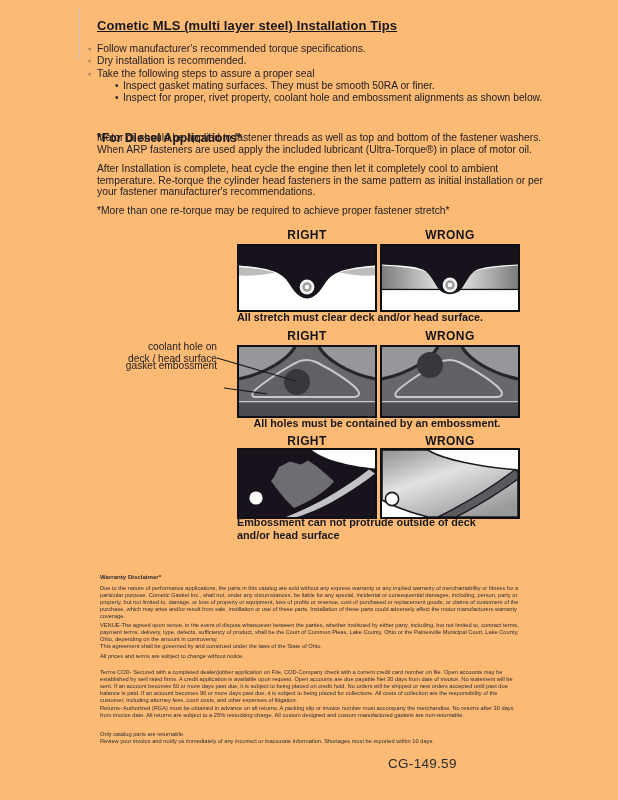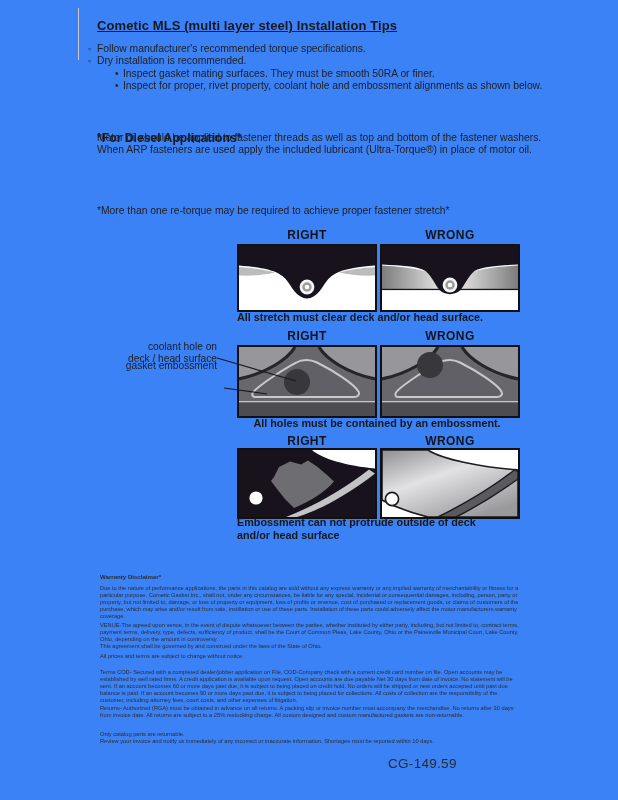--- a/index.html
+++ b/index.html
@@ -1,18 +1,18 @@
 <!DOCTYPE html>
 <html><head>
 <meta charset="utf-8">
 <style>
   * { margin:0; padding:0; box-sizing:border-box; }
   html,body { background:#ffffff; }
   body { font-family:"Liberation Sans", sans-serif; color:#222226; }
-  .page { position:relative; width:618px; height:800px; background:#3b82f6; overflow:hidden; }
+  .page { position:relative; width:618px; height:800px; background:#fdba74; overflow:hidden; }
 
   .edge-line { position:absolute; left:78px; top:8px; width:1px; height:52px; background:#c9c9c9; }
 
   .title { position:absolute; left:97px; top:18px; font-size:13px; font-weight:bold;
            text-decoration:underline; letter-spacing:.1px; color:#18181c; }
 
   .bullets { position:absolute; left:88px; top:43px; font-size:10.3px; line-height:12.3px; color:#202024; }
   .b-row { white-space:nowrap; }
   .b-mark { display:inline-block; width:9px; font-size:9px; }
   .sub { padding-left:27px; }
@@ -42,26 +42,28 @@
 
 <div class="page">
 
   <div class="edge-line"></div>
 
   <div class="title">Cometic MLS (multi layer steel) Installation Tips</div>
 
   <div class="bullets">
     <div class="b-row"><span class="b-mark">◦</span><span>Follow manufacturer's recommended torque specifications.</span></div>
     <div class="b-row"><span class="b-mark">◦</span><span>Dry installation is recommended.</span></div>
+    <div class="b-row"><span class="b-mark">◦</span><span>Take the following steps to assure a proper seal</span></div>
     <div class="b-row sub"><span class="b-mark">•</span><span>Inspect gasket mating surfaces.  They must be smooth 50RA or finer.</span></div>
     <div class="b-row sub"><span class="b-mark">•</span><span>Inspect for proper, rivet property, coolant hole and embossment alignments as shown below.</span></div>
   </div>
 
   <div class="h2" style="top:115px;margin-top:16px;">*For Diesel Applications*</div>
   <div class="para" style="top:132px;">Motor oil should be applied to fastener threads as well as top and bottom of the fastener washers. When ARP fasteners are used apply the included lubricant (Ultra-Torque®) in place of motor oil.</div>
+  <div class="para" style="top:163px;">After Installation is complete, heat cycle the engine then let it completely cool to ambient temperature. Re-torque the cylinder head fasteners in the same pattern as initial installation or per your fastener manufacturer's recommendations.</div>
   <div class="para" style="top:205px;">*More than one re-torque may be required to achieve proper fastener stretch*</div>
 
   <div class="dg-head" style="left:237px; top:228px;">RIGHT</div>
   <div class="dg-head" style="left:380px; top:228px;">WRONG</div>
 
   <div class="diag-box" style="left:237px; top:244px;">
     <svg viewBox="0 0 136 64">
       <rect width="136" height="64" fill="#ffffff"></rect>
       <path d="M0,0 H136 V19.5 C117,21 105,23 96.5,27.5 C85,33.5 84,45 74.5,50.5 C70.5,53 65.5,53 61.5,50.5 C52,45 51,33.5 39.5,27.5 C31,23 19,21 0,19.5 Z" fill="#17121c"></path>
       <path d="M0,21 C13,22 26,23.5 36,26.5 C26,29 13,30 0,29.5 Z" fill="#bcbcbc"></path>

